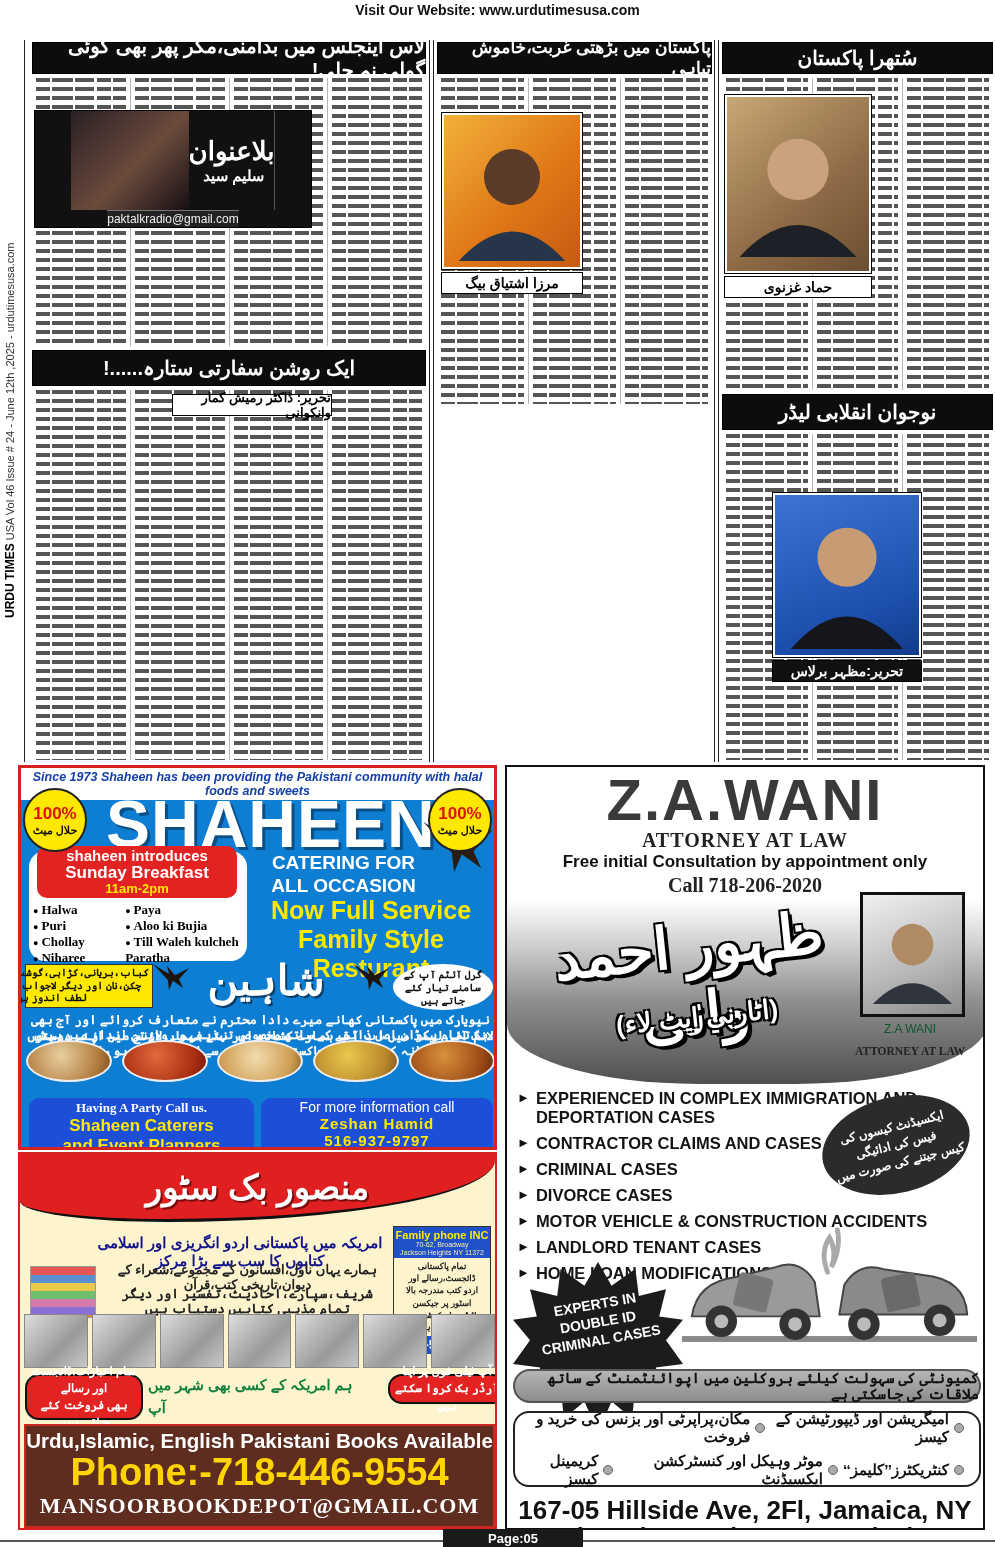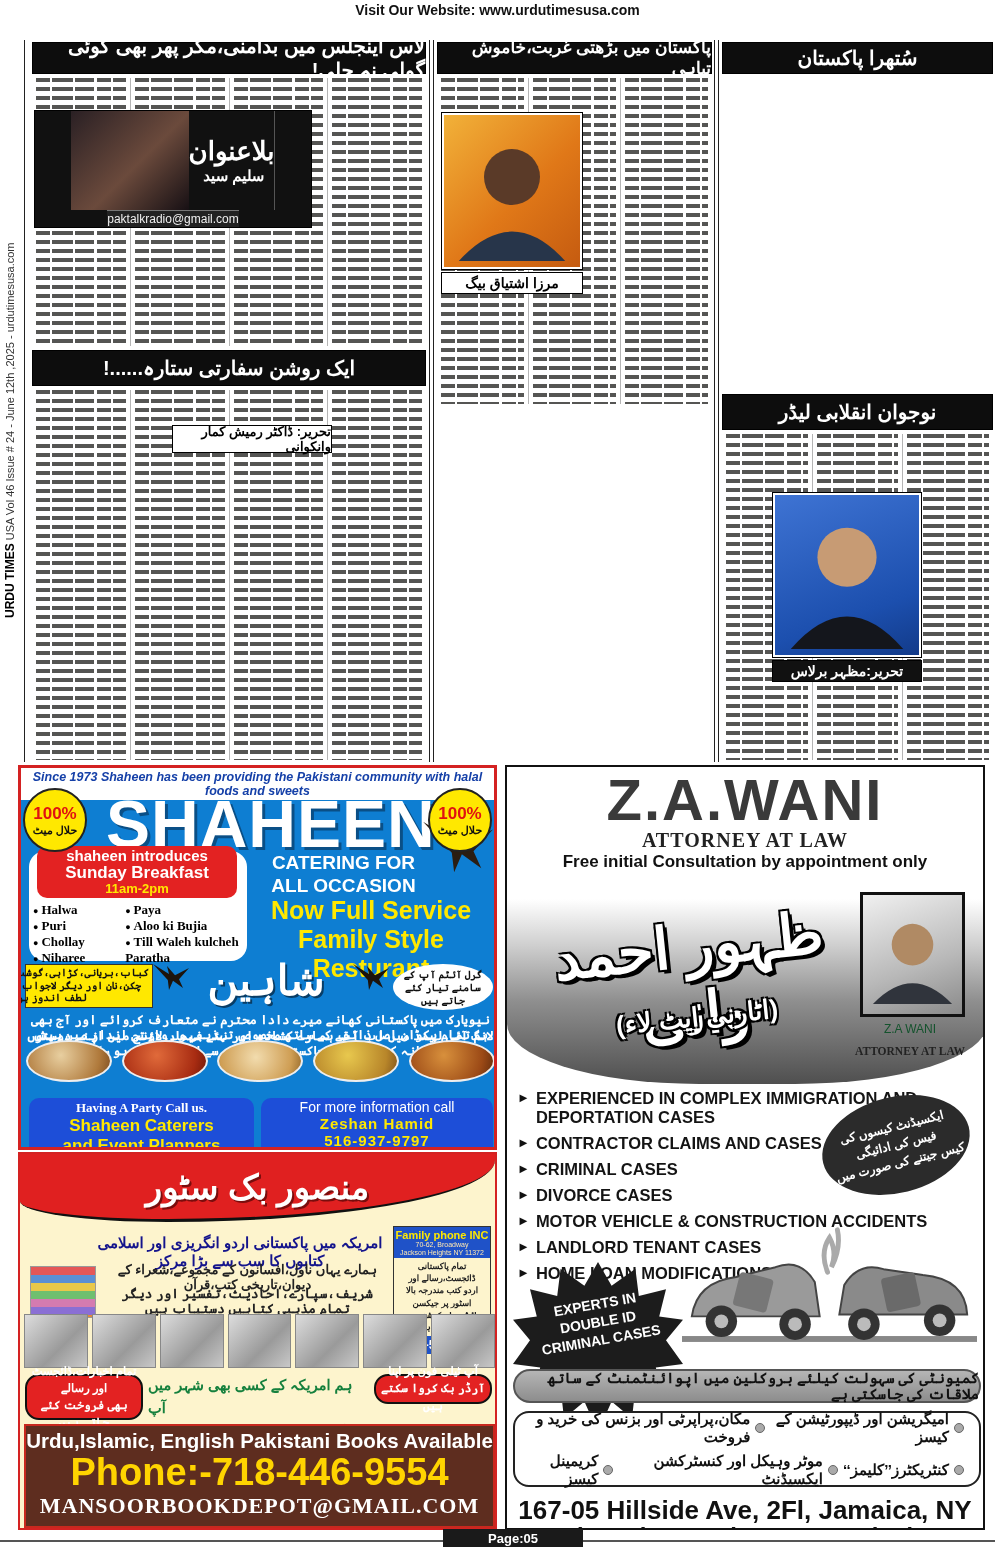--- a/index.html
+++ b/index.html
@@ -199,21 +199,21 @@
         <div class="col">
             <div class="ft"></div>
           </div>
         <div class="col">
             <div class="ft"></div>
           </div>
         <div class="col">
             <div class="ft"></div>
           </div>
       </div>
-      <div class="byline-box rtl" style="left:140px; top:4px; width:160px; height:28px;margin-top:31px;">تحریر: ڈاکٹر رمیش کمار وانکوانی</div>
+      <div class="byline-box rtl" style="left:140px; top:4px; width:160px; height:22px;">تحریر: ڈاکٹر رمیش کمار وانکوانی</div>
     </div>
   </div>
 
   <div class="article" style="left:437px; top:42px; width:275px; height:362px;">
     <div class="hbar rtl" style="height:32px;">
         <span style="font-size:17px;">پاکستان میں بڑھتی غربت،خاموش تباہی</span>
       </div>
     <div style="position:absolute; top:36px; left:0; width:100%; height:326px;">
       <div class="cols" style="height:100%;">
         <div class="col">
@@ -234,20 +234,40 @@
       </div>
       <div class="cap rtl" style="position:absolute; left:4px; top:194px; width:142px; height:22px;">مرزا اشتیاق بیگ</div>
     </div>
   </div>
 
 
   <div class="article" style="left:722px; top:42px; width:271px; height:348px;">
     <div class="hbar rtl" style="height:32px;">
         <span>سُتھرا پاکستان</span>
       </div>
+    <div style="position:absolute; top:36px; left:0; width:100%; height:312px;">
+      <div class="cols" style="height:100%;">
+        <div class="col">
+            <div class="ft"></div>
+          </div>
+        <div class="col">
+            <div class="ft"></div>
+          </div>
+        <div class="col">
+            <div class="ft"></div>
+          </div>
+      </div>
+      <div class="photo" style="position:absolute; left:2px; top:16px; width:148px; height:180px; background:linear-gradient(140deg,#c9a877,#8d6a45 60%,#6b4d32);">
+        <svg viewBox="0 0 100 100">
+            <circle cx="50" cy="40" r="21" fill="#caa27c"></circle>
+            <path d="M10 100 Q50 56 90 100 Z" fill="#1d2026"></path>
+          </svg>
+      </div>
+      <div class="cap rtl" style="position:absolute; left:2px; top:198px; width:148px; height:22px;">حماد غزنوی</div>
+    </div>
   </div>
 
   <div class="article" style="left:722px; top:394px; width:271px; height:366px;">
     <div class="hbar rtl" style="height:36px;">
         <span>نوجوان انقلابی لیڈر</span>
       </div>
     <div style="position:absolute; top:40px; left:0; width:100%; height:326px;">
       <div class="cols" style="height:100%;">
         <div class="col">
             <div class="ft"></div>
@@ -374,35 +394,36 @@
       <div class="cover"></div>
     </div>
     <div class="mn-pill rtl" style="left:5px; top:220px; width:118px; height:46px;">
       <div>تمام اخبارات،ڈائجسٹ اور رسالے</div>
       <div>بھی فروخت کئے جاتے ہیں</div>
     </div>
     <div class="mn-center rtl">
       <div>ہم امریکہ کے کسی بھی شہر میں آپ</div>
       <div>کے گھر میل کے ذریعے بھیج سکتے ہیں</div>
     </div>
-    <div class="mn-pill rtl" style="left:354px; top:220px; width:118px; height:30px;">
+    <div class="mn-pill rtl" style="left:368px; top:220px; width:118px; height:30px;">
       <div>آپ ٹیلی فون پر اپنا</div>
       <div>آرڈر بک کروا سکتے ہیں</div>
     </div>
     <div class="mn-brown">
       <div class="b1">Urdu,Islamic, English Pakistani Books Available</div>
       <div class="b2">Phone:-718-446-9554</div>
       <div class="b3">MANSOORBOOKDEPOT@GMAIL.COM</div>
     </div>
   </div>
 
   <div class="abs wani">
     <div class="wn-title">Z.A.WANI</div>
     <div class="wn-sub">ATTORNEY AT LAW</div>
     <div class="wn-consult">Free initial Consultation by appointment only</div>
+    <div class="wn-call">Call 718-206-2020</div>
     <div class="wn-gray"></div>
     <div class="wn-callig rtl">ظہور احمد وانی</div>
     <div class="wn-callig-sub rtl">(اٹارنی ایٹ لاء)</div>
     <div class="wn-photo">
       <svg viewBox="0 0 100 100" style="width:100%; height:100%;">
           <circle cx="50" cy="40" r="21" fill="#b08a64"></circle>
           <path d="M10 100 Q50 58 90 100 Z" fill="#30343c"></path>
         </svg>
     </div>
     <div class="wn-pcap1">Z.A WANI</div>

